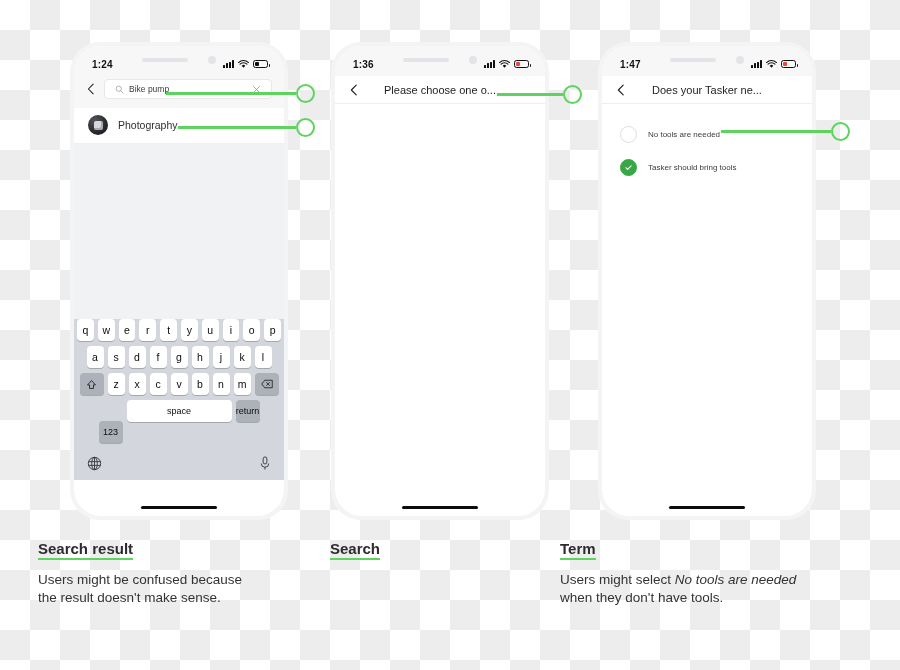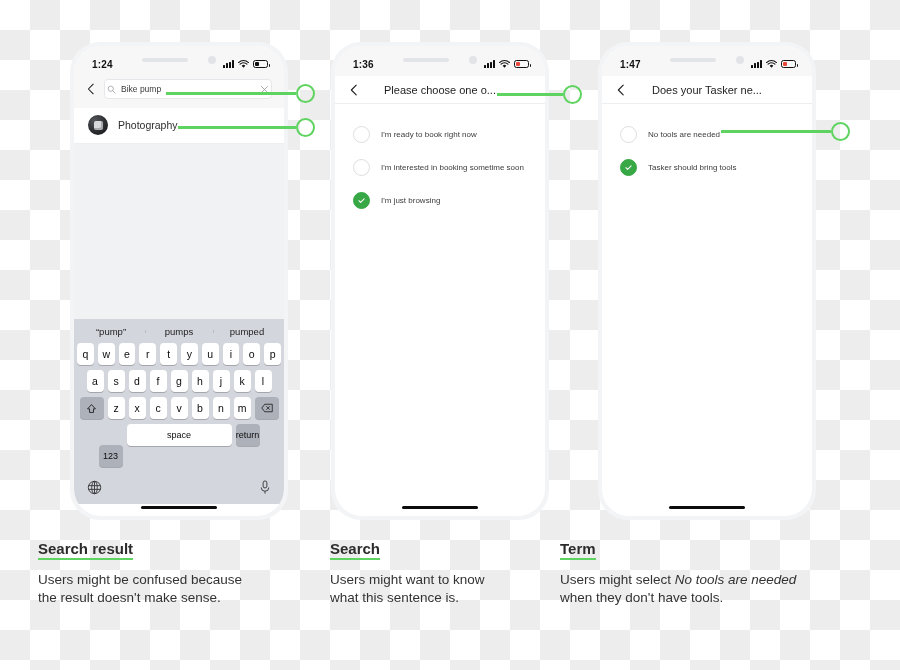--- a/index.html
+++ b/index.html
@@ -61,21 +61,21 @@
 
   
   .search-row {
     background: #f7f7f8; display: flex; align-items: center;
     gap: 6px; padding: 3px 12px 9px 10px;
   }
   .back-chevron { width: 14px; height: 14px; flex: none; }
   .search-field {
     flex: 1; height: 20px; background: #fff; border: 1px solid #e6e7ea;
     border-radius: 4px; display: flex; align-items: center; gap: 5px;
-    padding: 0 2px; position: relative;
+    padding: 0 10px; position: relative;
   }
   .search-val { font-size: 8.5px; color: #3a3a3c; white-space: nowrap; }
   .clear-x { margin-left: auto; width: 9px; height: 9px; flex: none; }
 
   .result-row {
     display: flex; align-items: center; gap: 10px;
     padding: 7px 14px 8px 14px; background: #fff;
     border-bottom: 1px solid #eeeff1;
   }
   .avatar {
@@ -207,25 +207,20 @@
     <div class="result-row">
       <span class="avatar">
           <span class="lens"></span>
         </span>
       <span class="result-label">Photography</span>
     </div>
 
     <div class="canvas-blank"></div>
 
     <div class="keyboard">
-      <div class="predict">
-        <span>“pump”</span>
-        <span>pumps</span>
-        <span>pumped</span>
-      </div>
       <div class="krow" id="krow1">
           <div class="key">q</div>
           <div class="key">w</div>
           <div class="key">e</div>
           <div class="key">r</div>
           <div class="key">t</div>
           <div class="key">y</div>
           <div class="key">u</div>
           <div class="key">i</div>
           <div class="key">o</div>
@@ -313,38 +308,20 @@
       <span class="camera"></span>
     </div>
 
     <div class="navbar">
       <svg class="back-chevron" viewBox="0 0 16 16">
         <path d="M10.5 2.5 L5 8 l5.5 5.5" stroke="#1d1d1f" stroke-width="1.3" fill="none" stroke-linecap="round" stroke-linejoin="round"></path>
       </svg>
       <div class="nav-title">Please choose one o...</div>
     </div>
 
-    <div class="options" id="opts2">
-        <div class="option-row">
-          <span class="radio"></span>
-          <span class="option-label">I'm ready to book right now</span>
-        </div>
-        <div class="option-row">
-          <span class="radio"></span>
-          <span class="option-label">I'm interested in booking sometime soon</span>
-        </div>
-        <div class="option-row">
-          <span class="radio checked">
-            <svg width="9" height="9" viewBox="0 0 12 12">
-              <path d="M2.5 6.3 L4.8 8.6 L9.5 3.8" stroke="#fff" stroke-width="1.4" fill="none" stroke-linecap="round" stroke-linejoin="round"></path>
-            </svg>
-          </span>
-          <span class="option-label">I'm just browsing</span>
-        </div>
-      </div>
     <div class="home-indicator"></div>
   </div>
 </div>
 
 <div class="phone" id="phone3">
   <div class="phone-screen">
     <div class="statusbar">
       <div class="status-time">1:47</div>
       <div class="status-icons">
         <span class="sig">
@@ -410,24 +387,20 @@
 <div class="caption" id="cap1">
   <h3 style="border-bottom-color: rgb(95, 211, 95);">Search result</h3>
   <p>
     <span>Users might be confused because</span><br>
     <span>the result doesn't make sense.</span>
   </p>
 </div>
 
 <div class="caption" id="cap2">
   <h3 style="border-bottom-color: rgb(95, 211, 95);">Search</h3>
-  <p>
-    <span>Users might want to know</span><br>
-    <span>what this sentence is.</span>
-  </p>
 </div>
 
 <div class="caption" id="cap3">
   <h3 style="border-bottom-color: rgb(95, 211, 95);">Term</h3>
   <p>
     <span>Users might select </span><em>No tools are needed</em><br>
     <span>when they don't have tools.</span>
   </p>
 </div>
 

